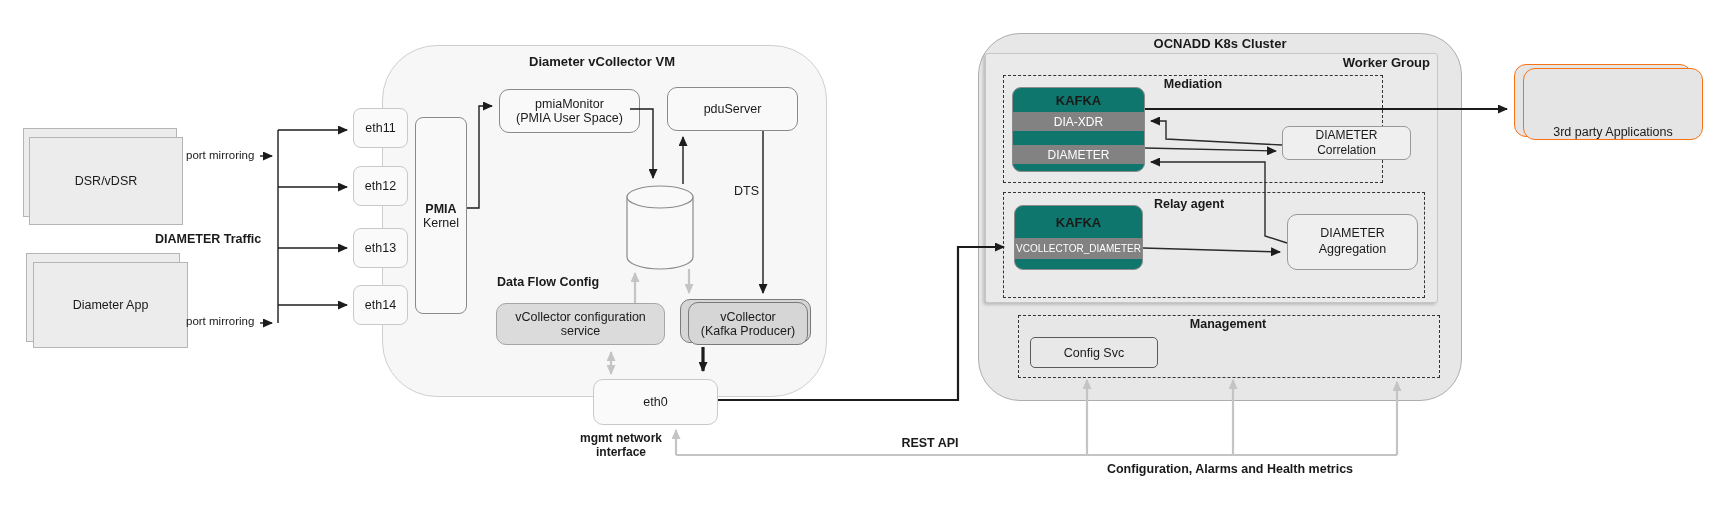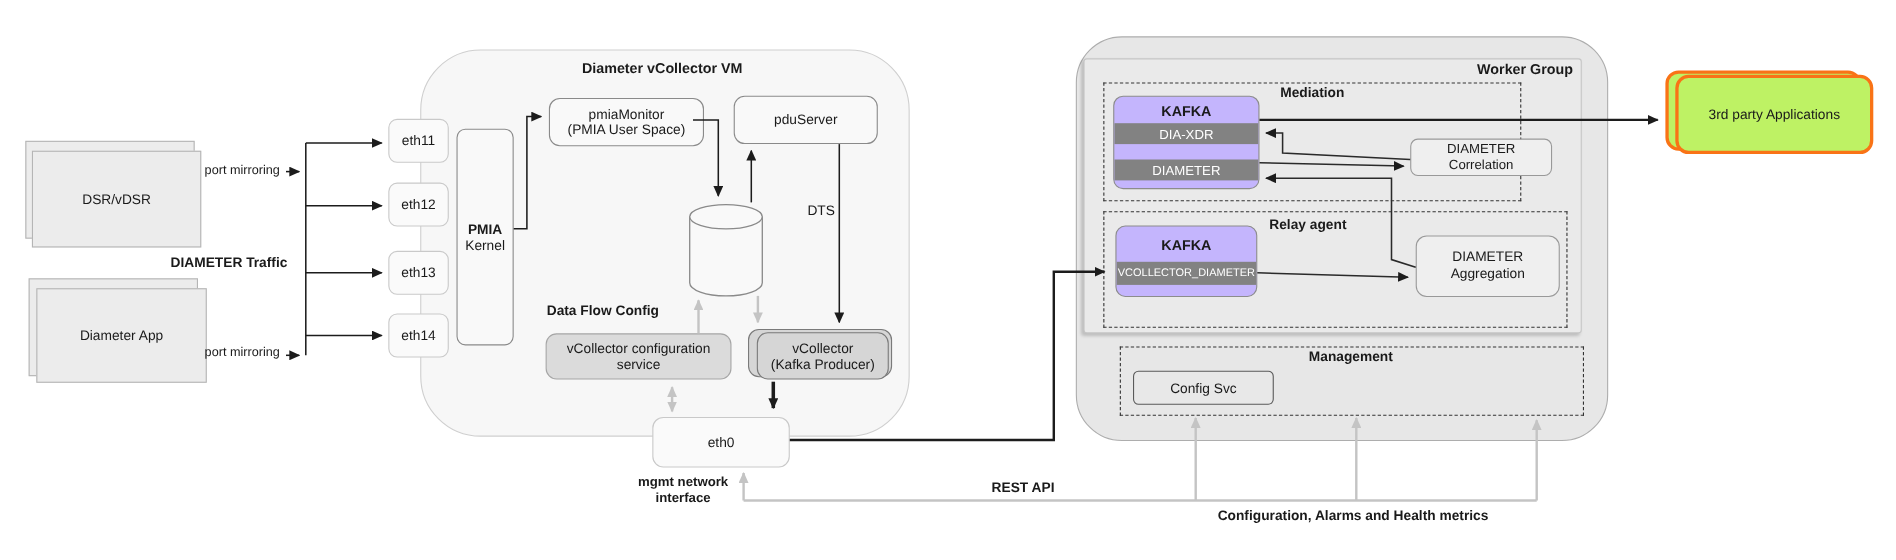--- a/index.html
+++ b/index.html
@@ -13,36 +13,37 @@
   .sheet{background:#ececec;border:1px solid #b5b5b5;}
   .ethbox{background:#fafafa;border:1px solid #c9c9c9;border-radius:8px;font-size:12.5px;}
   .vmbox{background:#f7f7f7;border:1px solid #cfcfcf;border-radius:55px;}
   .node{background:#f9f9f9;border:1px solid #8a8a8a;border-radius:10px;font-size:12.5px;}
   .graybox{background:#dbdbdb;border:1px solid #a6a6a6;border-radius:10px;font-size:12.5px;}
   .prodback{background:#d6d6d6;border:1px solid #7a7a7a;border-radius:10px;}
   .prodbox{background:#d6d6d6;border:1px solid #7a7a7a;border-radius:10px;font-size:12.5px;}
   .cluster{background:#e7e7e7;border:1px solid #adadad;border-radius:42px;}
   .workerpanel{background:#eaeaea;border:1px solid #c6c6c6;border-radius:3px;box-shadow:-2px 2px 3px rgba(0,0,0,0.18);}
   .dashed{border:1px dashed #333;background:transparent;}
-  .kafka{background:#c4b5fd;border:1px solid #8c8c8c;border-radius:9px;overflow:hidden;}
+  .kafka{background:#0f766e;border:1px solid #8c8c8c;border-radius:9px;overflow:hidden;}
   .kbar{position:absolute;left:0;right:0;background:#828282;color:#fff;display:flex;align-items:center;justify-content:center;}
   .svcbox{background:#e8e8e8;border:1px solid #5a5a5a;border-radius:5px;font-size:12.5px;}
   .smallnode{background:#efefef;border:1px solid #999;border-radius:7px;font-size:12px;line-height:1.25;}
-  .thirdback{background:#bef264;border:3px solid #f97316;border-radius:12px;}
+  .thirdback{background:#e5e5e5;border:1px solid #f97316;border-radius:12px;align-items:flex-end;}
   .wires{position:absolute;left:0;top:0;pointer-events:none;}
 </style>
 </head>
 <body>
 
 <div class="canvas">
 
   <div class="abs vmbox" style="left:382px;top:45px;width:445px;height:352px;"></div>
   <div class="lbl bold ctr" style="left:452px;top:54px;width:300px;font-size:13px;">Diameter vCollector VM</div>
 
   <div class="abs cluster" style="left:978px;top:33px;width:484px;height:368px;"></div>
+  <div class="lbl bold ctr" style="left:1070px;top:36px;width:300px;font-size:13px;">OCNADD K8s Cluster</div>
 
   <div class="abs workerpanel" style="left:985px;top:53px;width:453px;height:250px;"></div>
   <div class="lbl bold" style="left:1280px;top:55px;width:150px;text-align:right;font-size:13px;">Worker Group</div>
 
   <div class="abs dashed" style="left:1003px;top:75px;width:380px;height:108px;"></div>
   <div class="lbl bold ctr" style="left:1103px;top:77px;width:180px;">Mediation</div>
 
   <div class="abs dashed" style="left:1003px;top:192px;width:422px;height:106px;"></div>
   <div class="lbl bold ctr" style="left:1114px;top:197px;width:150px;">Relay agent</div>
 

